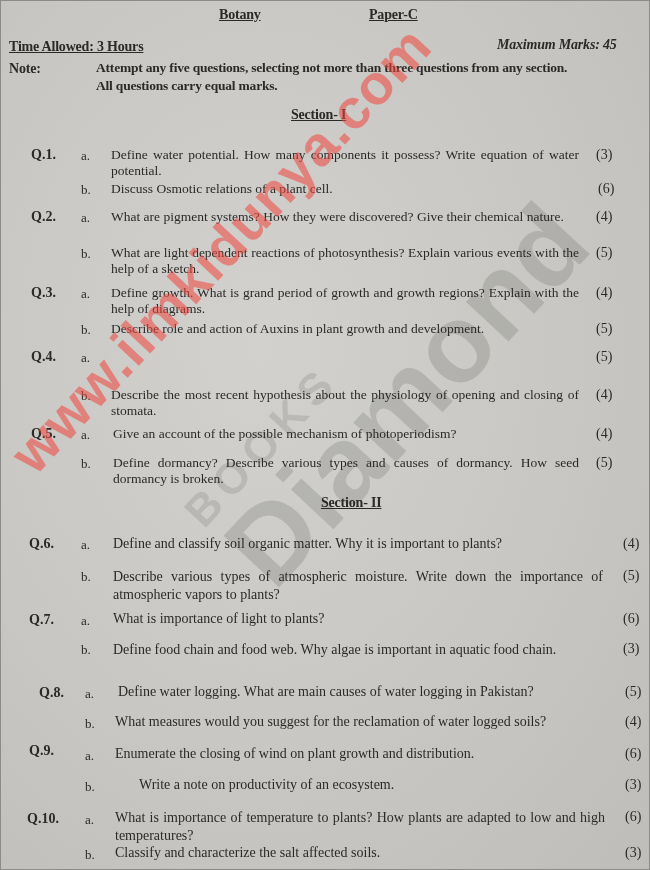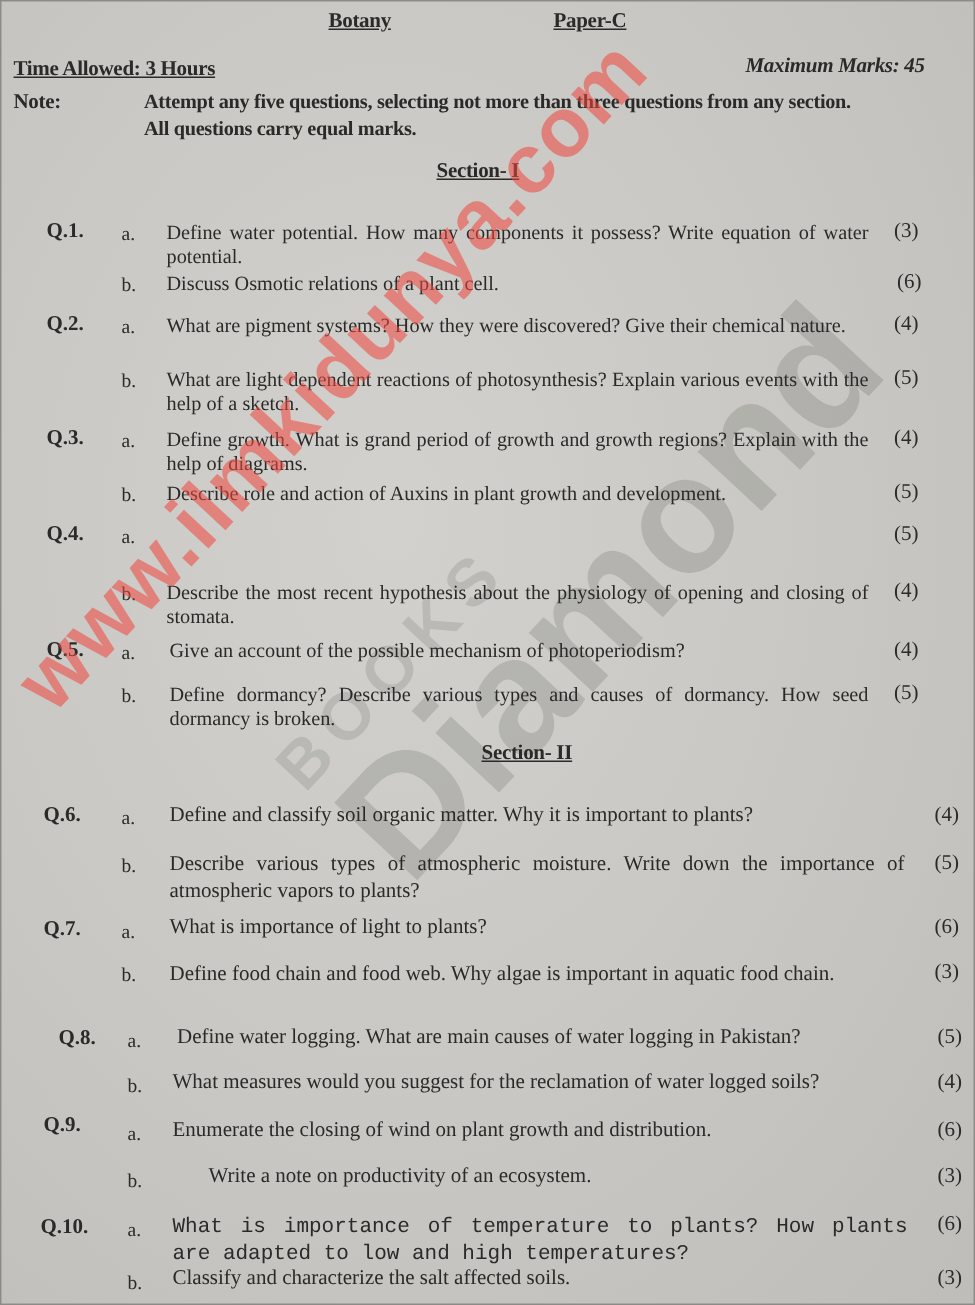--- a/index.html
+++ b/index.html
@@ -131,20 +131,20 @@
   <div class="abs qnum" style="left:28px; top:742px;">Q.9.</div>
   <div class="abs part" style="left:84px; top:747px;">a.</div>
   <div class="abs qtext" style="left:114px; top:745px; width:490px; font-size:14px;">Enumerate the closing of wind on plant growth and distribution.</div>
   <div class="abs marks" style="left:624px; top:745px;">(6)</div>
   <div class="abs part" style="left:84px; top:778px;">b.</div>
   <div class="abs qtext" style="left:114px; top:776px; width:490px; font-size:14px;margin-left:24px;">Write a note on productivity of an ecosystem.</div>
   <div class="abs marks" style="left:624px; top:776px;">(3)</div>
 
   <div class="abs qnum" style="left:26px; top:810px;">Q.10.</div>
   <div class="abs part" style="left:84px; top:811px;">a.</div>
-  <div class="abs qtext" style="left:114px; top:808px; width:490px; font-size:14px; line-height:18px;font-family:Liberation Mono, monospace;">What is importance of temperature to plants? How plants are adapted to low and high temperatures?</div>
+  <div class="abs qtext" style="left:114px; top:808px; width:490px; font-size:14px; line-height:18px;">What is importance of temperature to plants? How plants are adapted to low and high temperatures?</div>
   <div class="abs marks" style="left:624px; top:808px;">(6)</div>
   <div class="abs part" style="left:84px; top:846px;">b.</div>
   <div class="abs qtext" style="left:114px; top:844px; width:490px; font-size:14px;">Classify and characterize the salt affected soils.</div>
   <div class="abs marks" style="left:624px; top:844px;">(3)</div>
 
   <div class="watermark-red">www.ilmkidunya.com</div>
 </div>
 
 </body></html>

